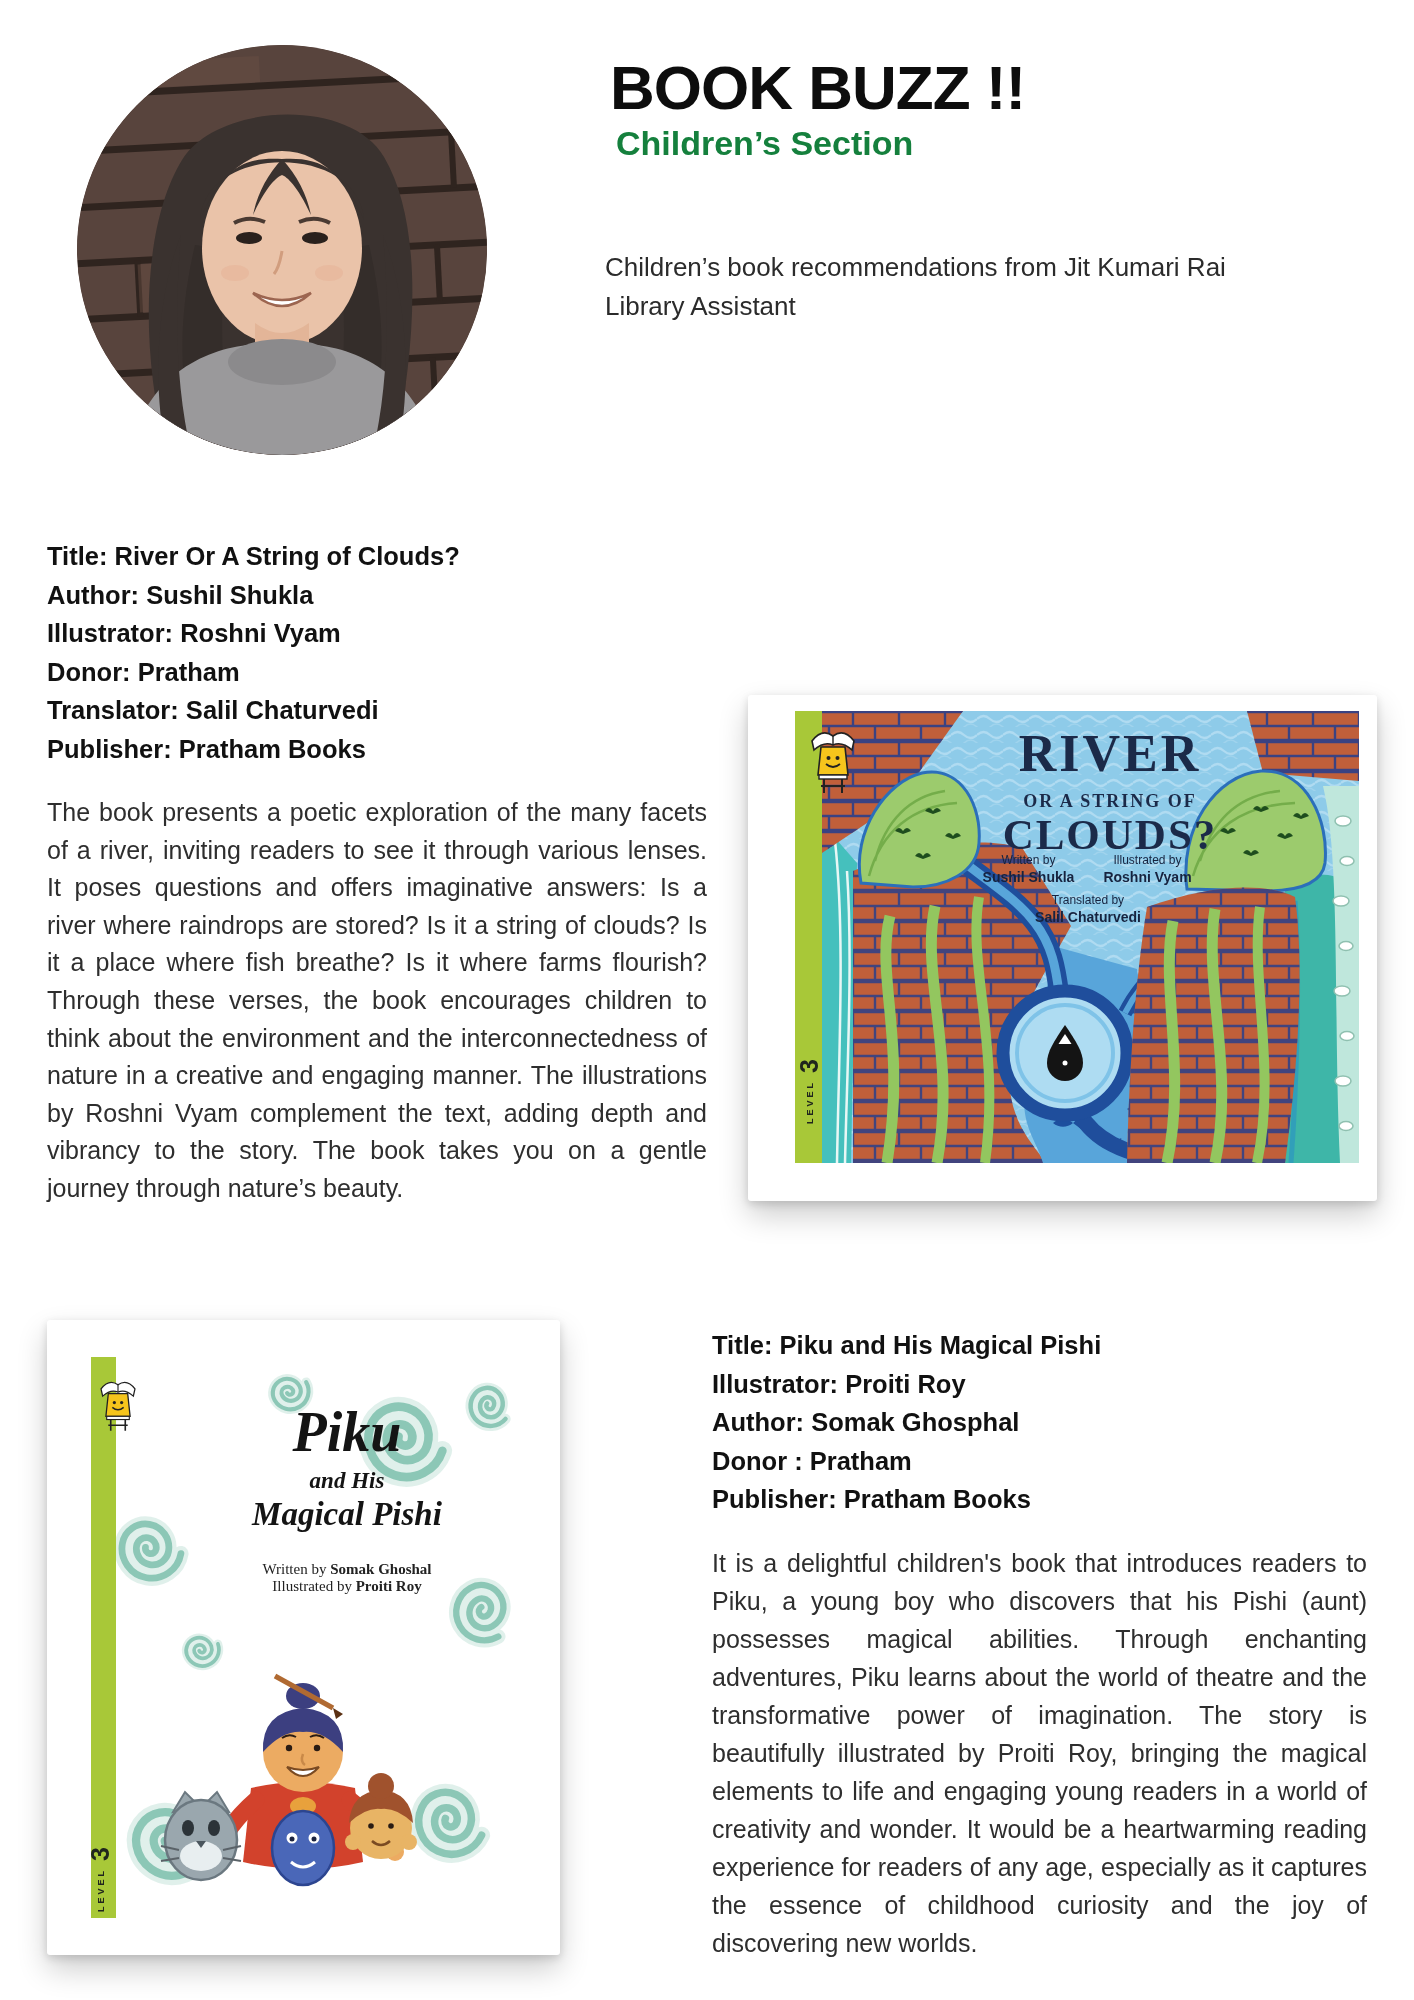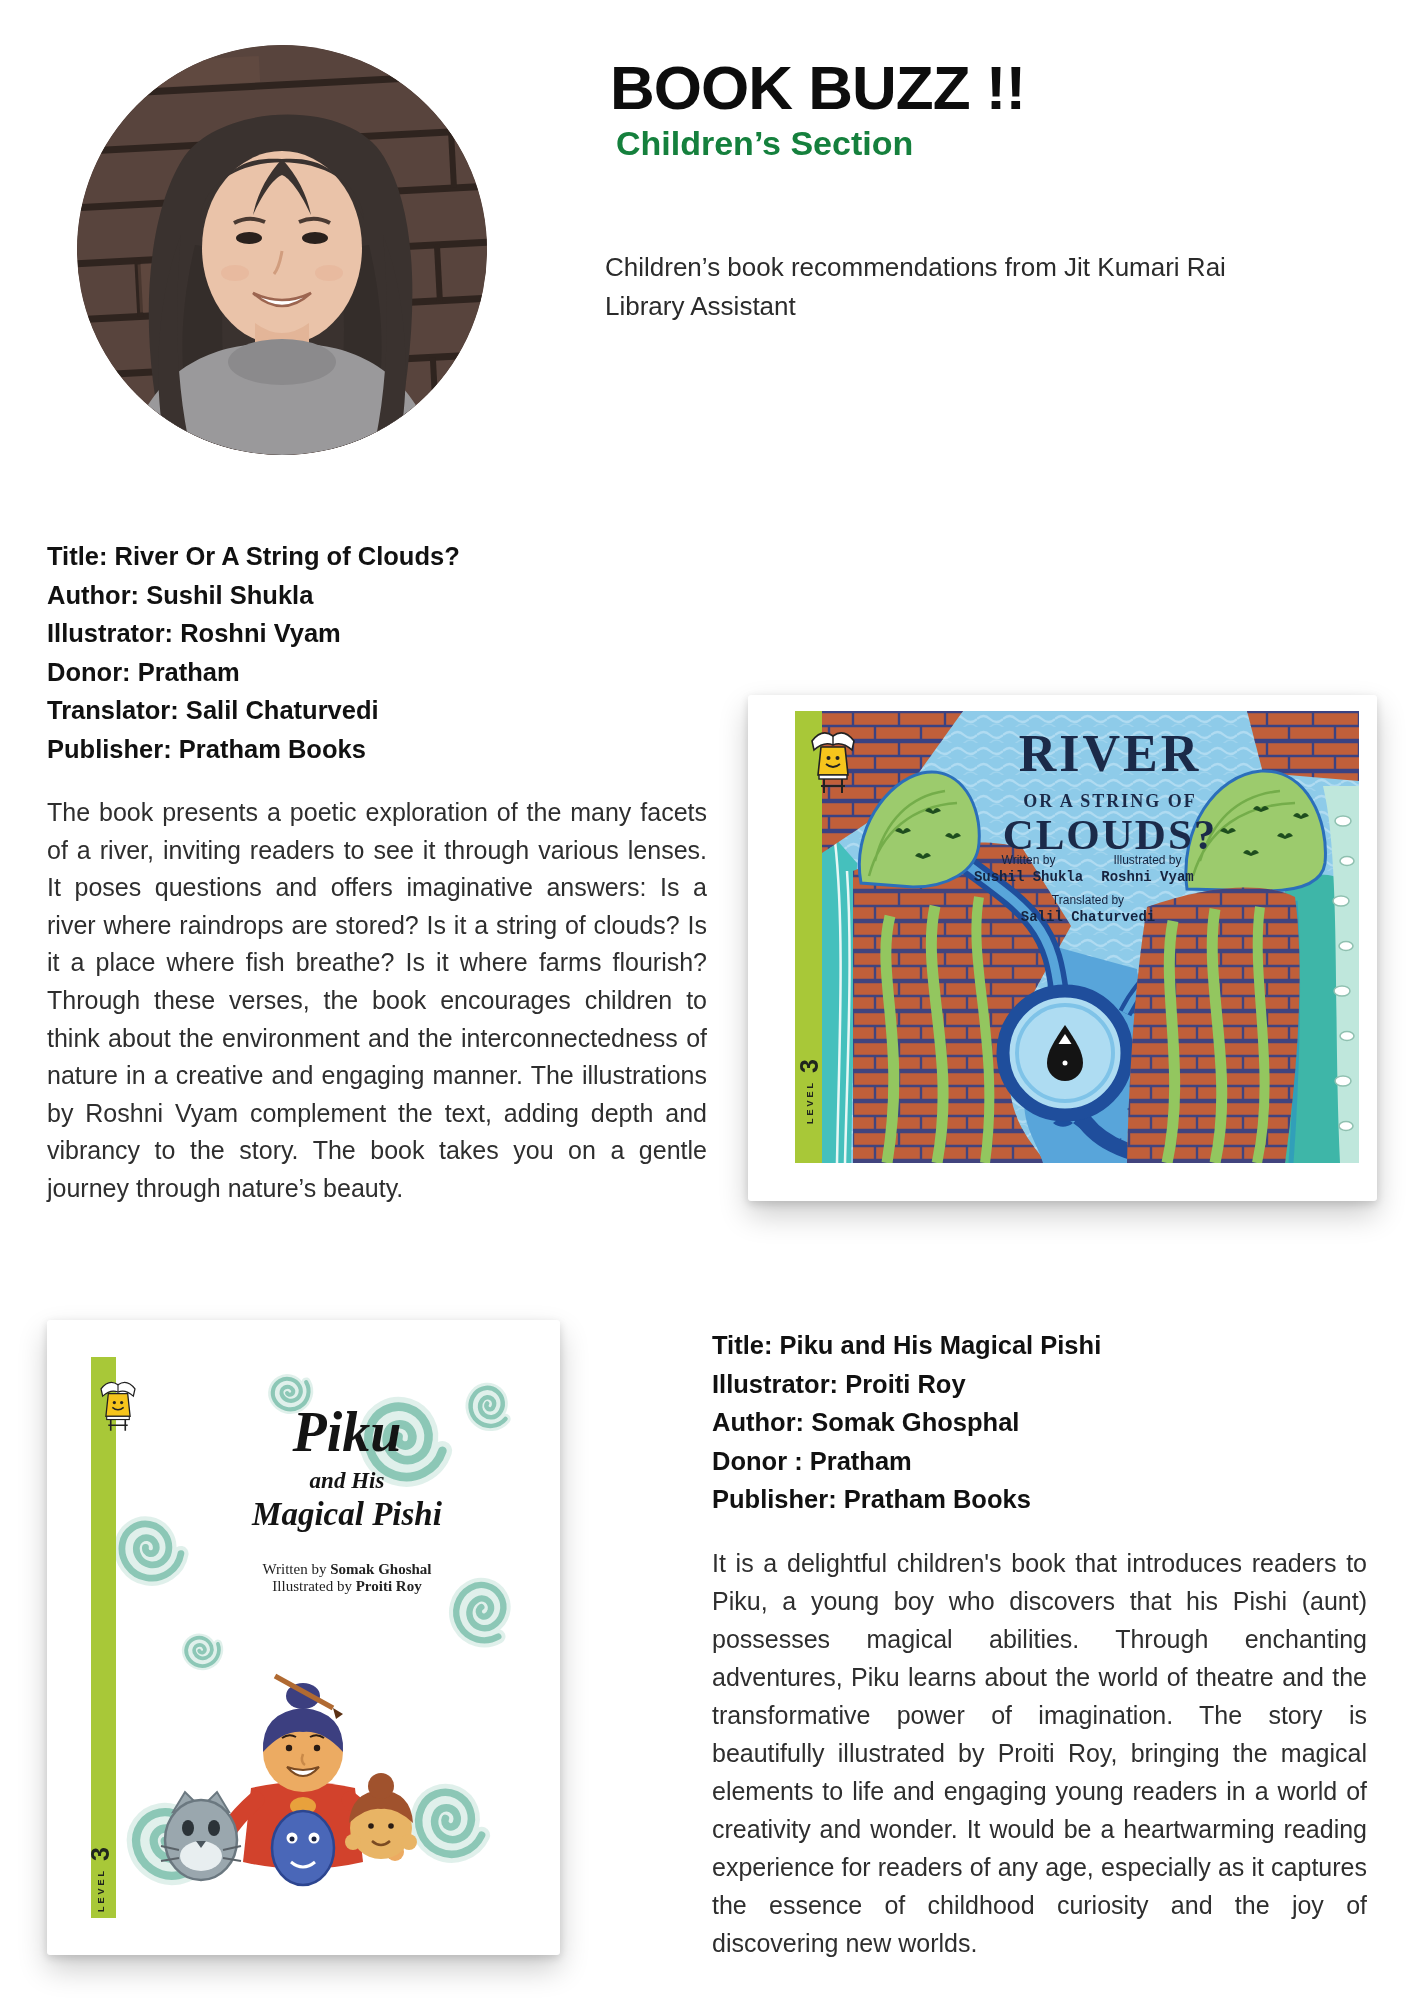--- a/index.html
+++ b/index.html
@@ -33,21 +33,21 @@
   .cover1 svg.art{position:absolute;left:0;top:0;width:100%;height:100%;}
 
   .c1-title{position:absolute;left:195px;top:16px;width:240px;text-align:center;
             font-family:"Liberation Serif",serif;color:#1b2a49;}
   .c1-t1{font-size:52px;font-weight:700;letter-spacing:3px;line-height:1.02;}
   .c1-t2{font-size:18px;font-weight:700;letter-spacing:2px;margin-top:11px;}
   .c1-t3{font-size:43px;font-weight:700;letter-spacing:2px;line-height:1.05;}
   .c1-credits{position:absolute;left:178px;top:142px;width:230px;display:grid;
               grid-template-columns:1fr 1fr;column-gap:8px;text-align:center;color:#16233f;}
   .cred-label{font-size:12px;}
-  .cred-name{font-size:14px;font-weight:700;margin-top:2px;font-family:Liberation Mono, monospace;}
+  .cred-name{font-size:14px;font-weight:700;margin-top:2px;}
   .c1-translated{position:absolute;left:178px;top:182px;width:230px;text-align:center;color:#16233f;}
 
   .level-badge{position:absolute;display:flex;align-items:center;justify-content:center;gap:7px;
                transform:rotate(-90deg);color:#20261d;}
   .lv-word{font-size:9px;letter-spacing:3px;font-weight:700;}
   .lv-num{font-size:25px;font-weight:700;}
   .level-1{left:-17px;bottom:58px;width:62px;height:27px;}
   .level-2{left:22px;bottom:62px;width:62px;height:27px;}
 
   .logo{position:absolute;}

